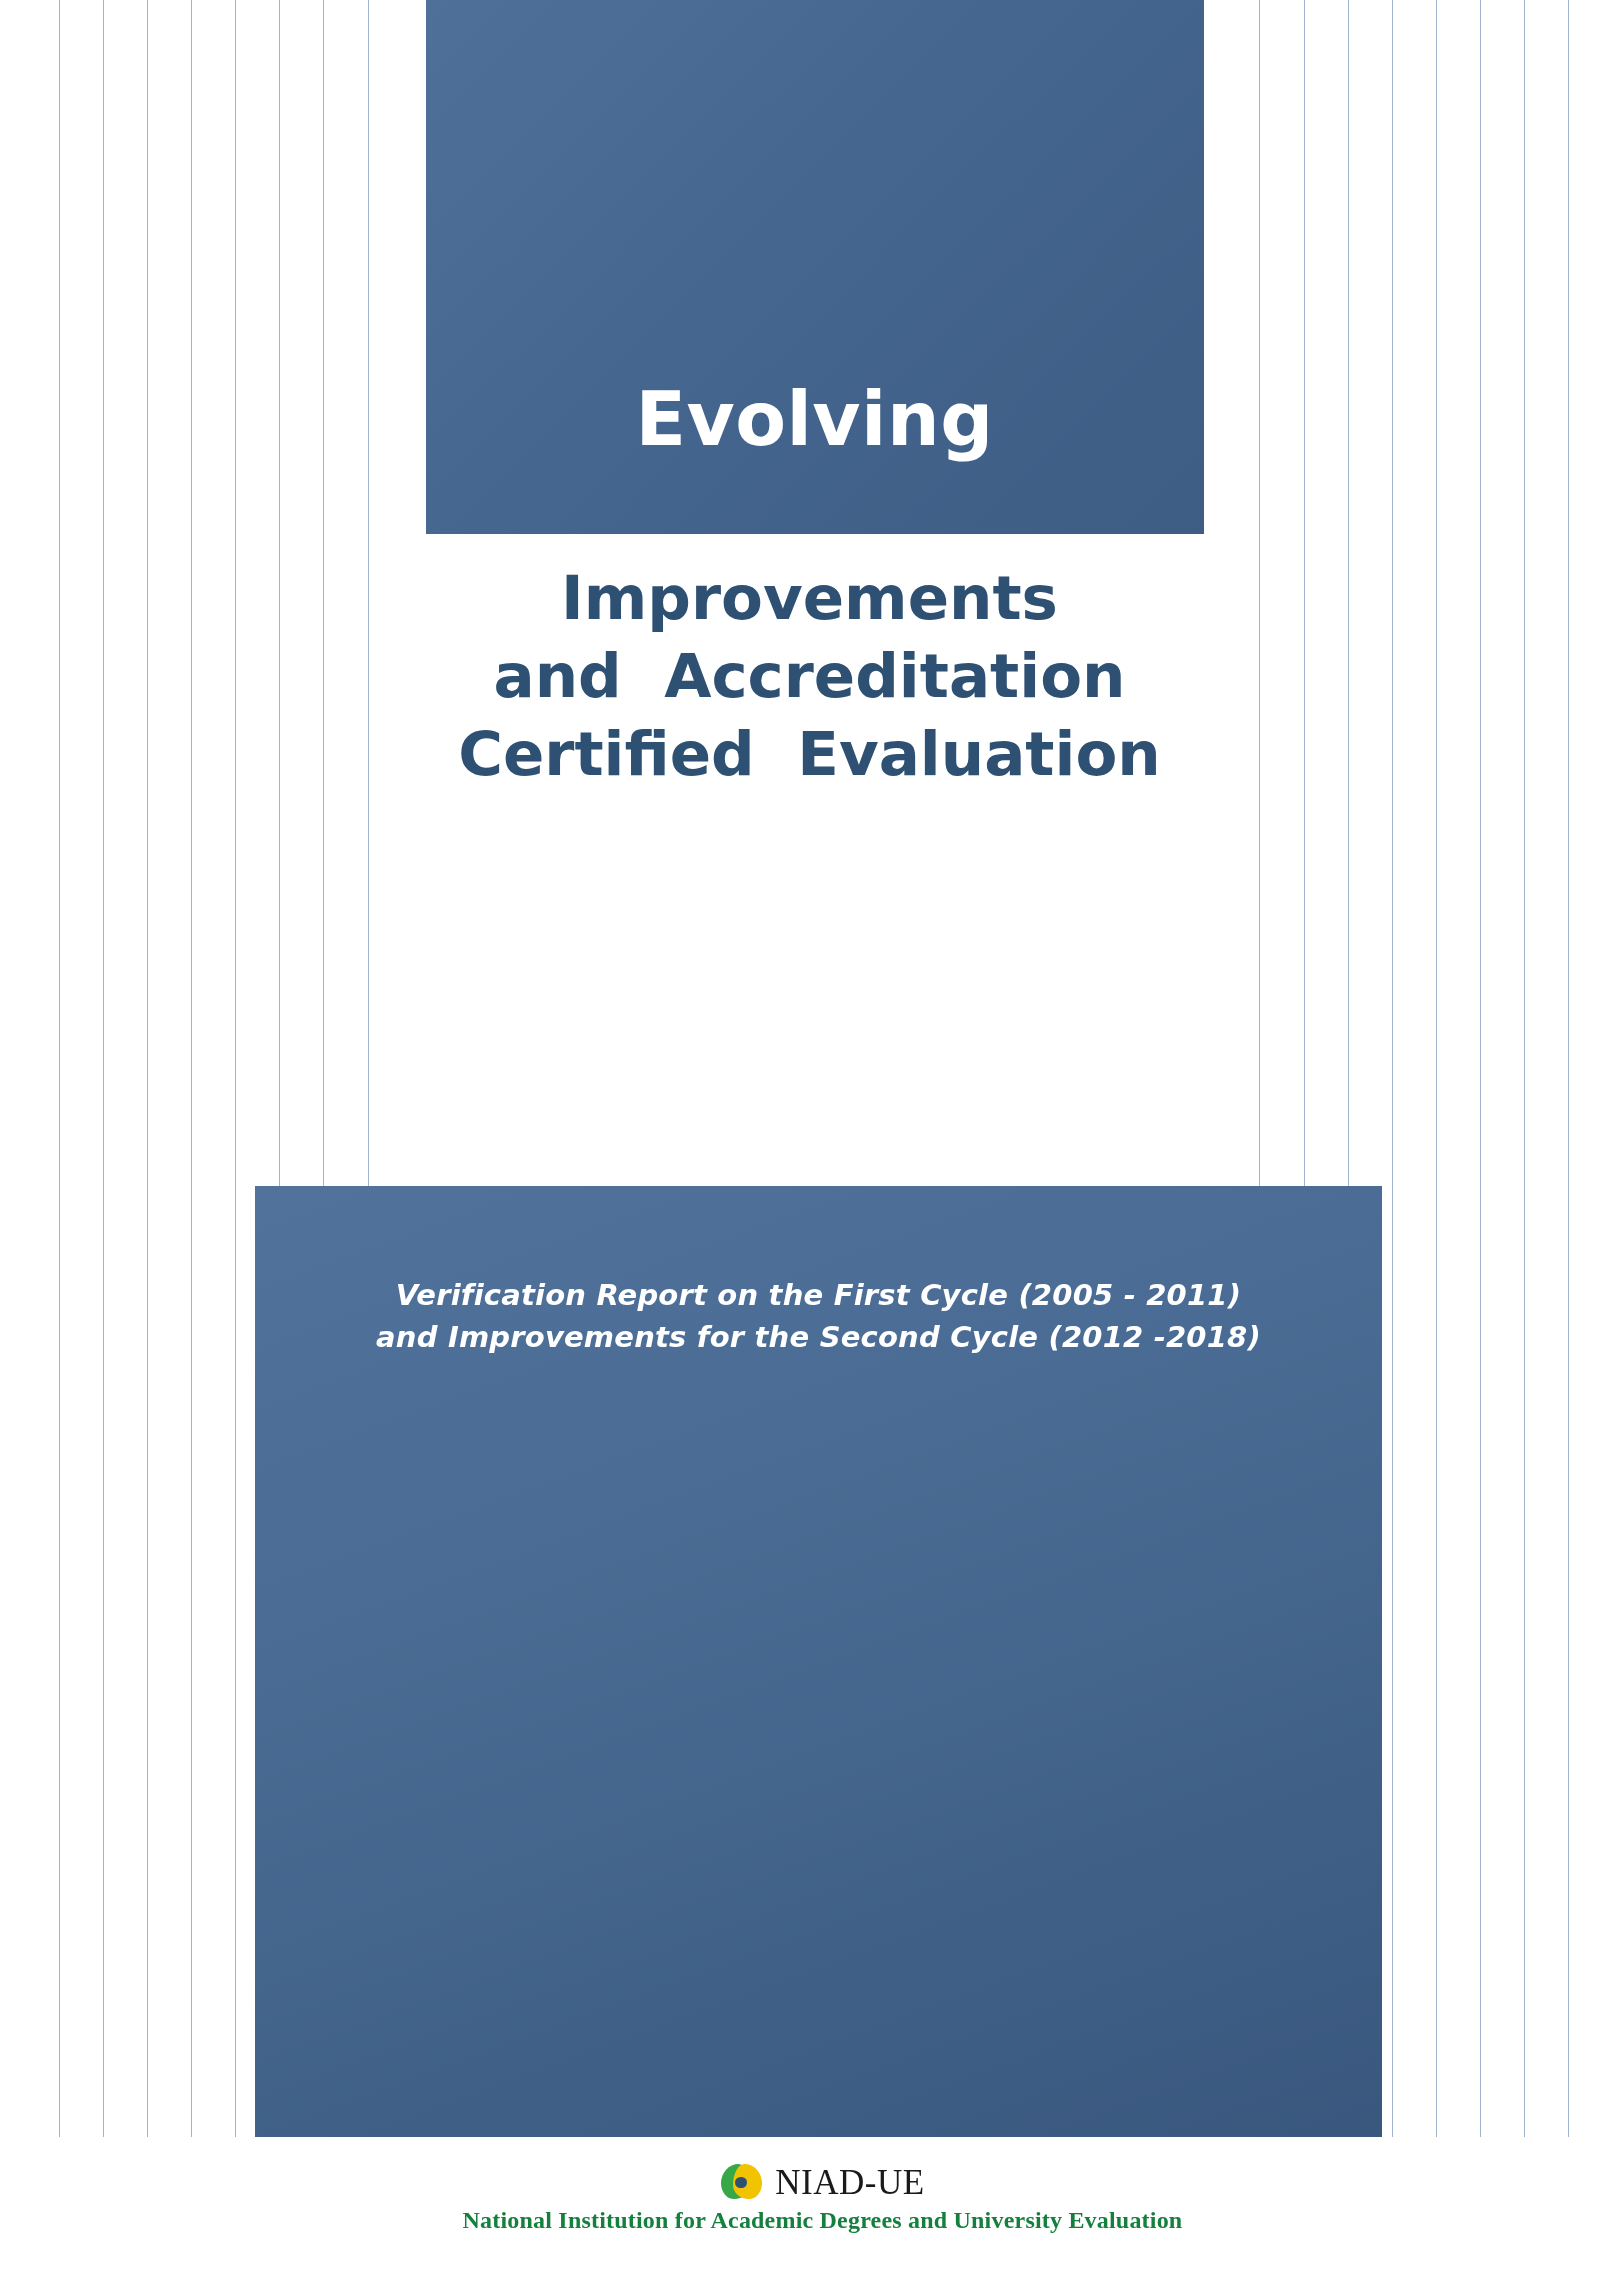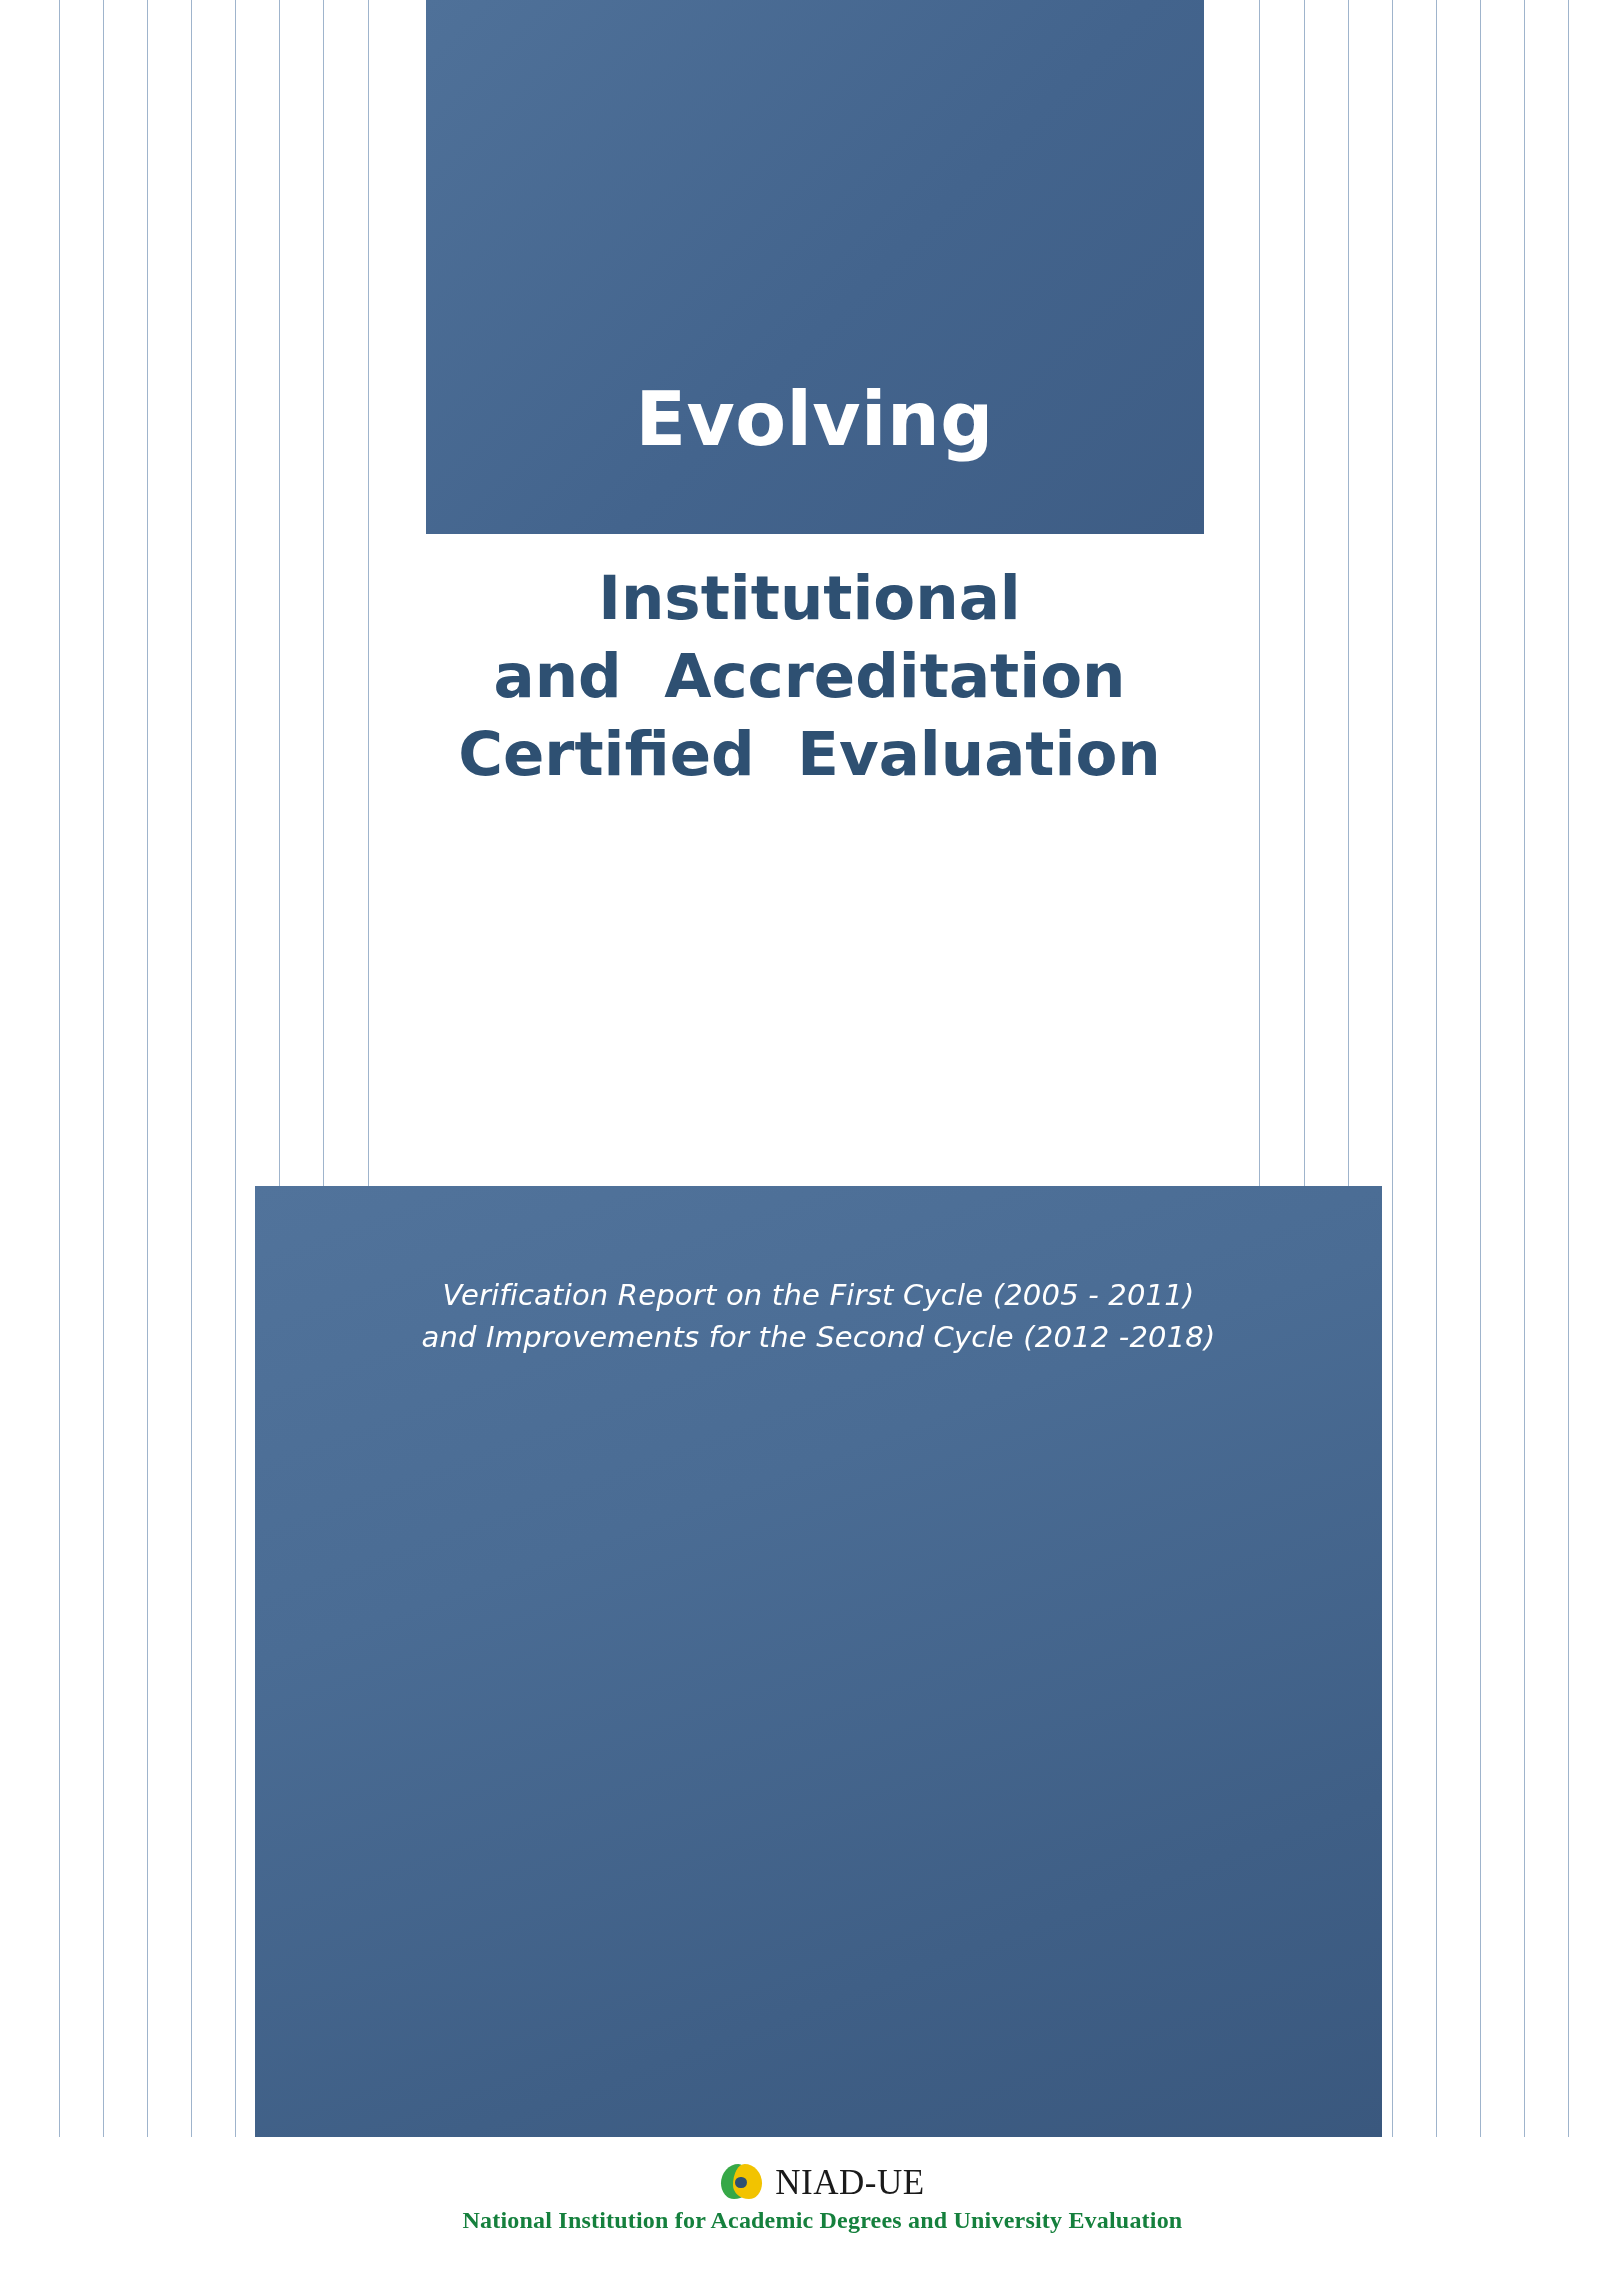--- a/index.html
+++ b/index.html
@@ -100,21 +100,21 @@
   }
   .subtitle {
     position: absolute;
     left: 0;
     right: 0;
     top: 88px;
     text-align: center;
     color: #ffffff;
     font-size: 29px;
     font-style: italic;
-    font-weight: normal;
+    font-weight: bold;
     line-height: 1.45;
     letter-spacing: 0.2px;
   }
   .subtitle .line {
     display: block;
     white-space: pre;
   }
   .pubdate {
     position: absolute;
     left: 0;
@@ -212,21 +212,21 @@
       <div class="stripe" style="left: 1568px; background: rgb(159, 180, 204);"></div>
     </div>
 
   <div class="title-paper"></div>
 
   <div class="evolving-box">
     <div class="evolving-text">Evolving</div>
   </div>
 
   <div class="main-title">
-    <span class="line">Institutional</span>
+    <span class="line">Improvements</span>
     <span class="line">and  Accreditation</span>
     <span class="line">Certified  Evaluation</span>
   </div>
 
   <div class="blue-panel">
     <div class="subtitle">
       <span class="line">Verification Report on the First Cycle (2005 - 2011)</span>
       <span class="line">and Improvements for the Second Cycle (2012 -2018)</span>
     </div>
   </div>

